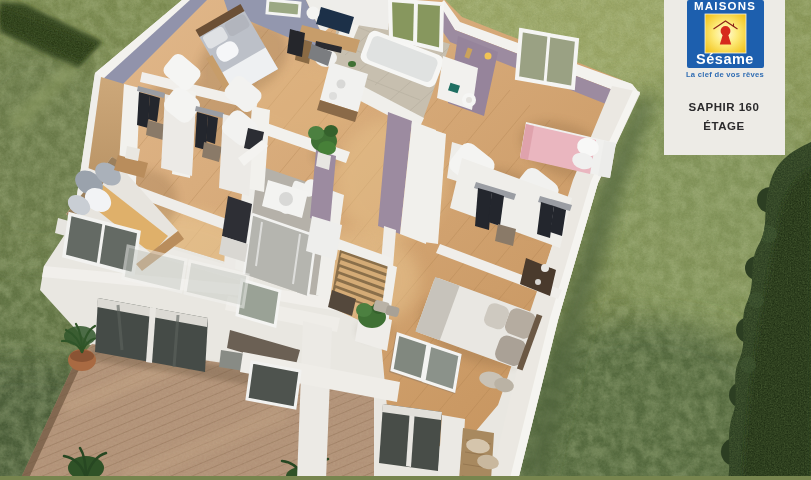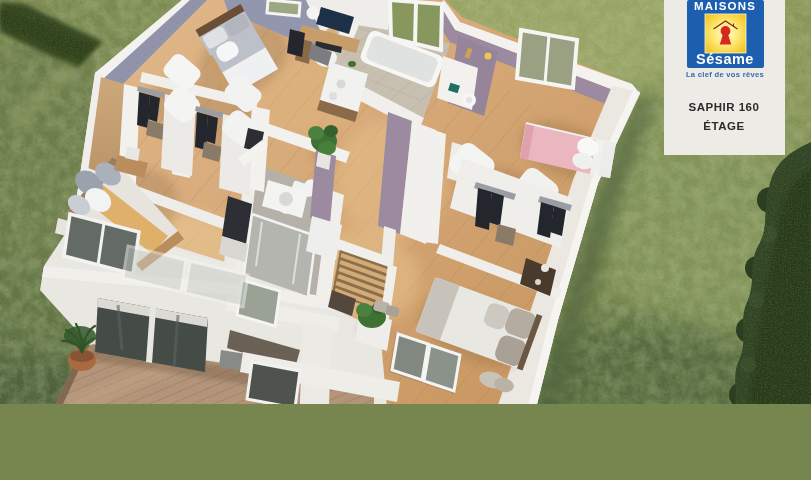--- a/index.html
+++ b/index.html
@@ -1,16 +1,16 @@
 <!DOCTYPE html>
 <html><head>
 <meta charset="utf-8">
 <style>
 html,body{margin:0;padding:0;background:#77854e;}
-#stage{position:relative;width:811px;height:404px;overflow:hidden;font-family:"Liberation Sans",sans-serif;text-align:center;}
+#stage{position:relative;width:811px;height:476px;overflow:hidden;font-family:"Liberation Sans",sans-serif;text-align:center;}
 svg{position:absolute;top:0;left:0;}
 </style>
 </head>
 <body>
 <div id="stage">
 <svg width="811" height="480" viewBox="0 0 811 480">
 <defs>
   <linearGradient id="grassG" x1="0.8" y1="0" x2="0.1" y2="1">
     <stop offset="0" stop-color="#8a9758"></stop>
     <stop offset="0.5" stop-color="#71814a"></stop>

